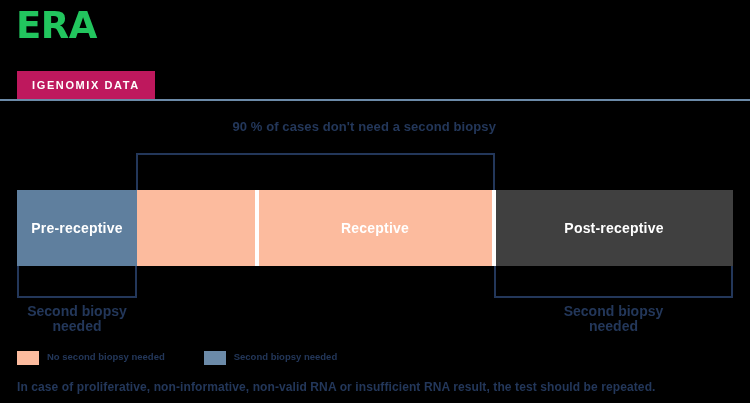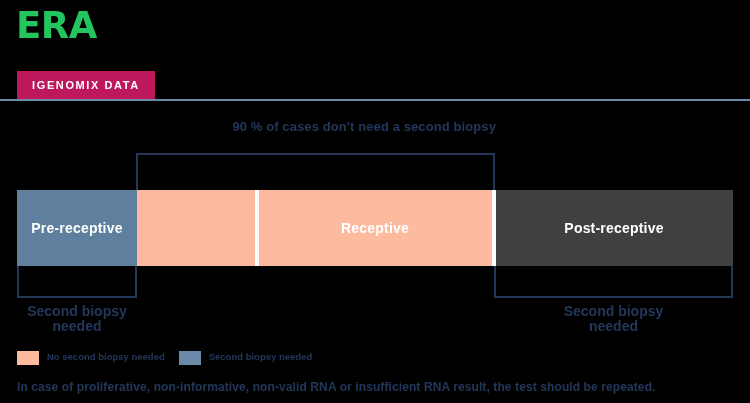--- a/index.html
+++ b/index.html
@@ -178,21 +178,21 @@
     position: absolute;
     left: 17px;
     top: 351px;
     display: flex;
     align-items: center;
   }
   .legend-item {
     display: flex;
     align-items: flex-start;
   }
-  .legend-item + .legend-item { margin-left: 14px; }
+  .legend-item + .legend-item { margin-left: 39px; }
   .legend-swatch {
     width: 22px;
     height: 14px;
     flex: 0 0 auto;
   }
   .legend-swatch.peach { background: #fcbb9e; }
   .legend-swatch.blue  { background: #6b8aa8; }
   .legend-text {
     margin-left: 8px;
     color: #23375a;

